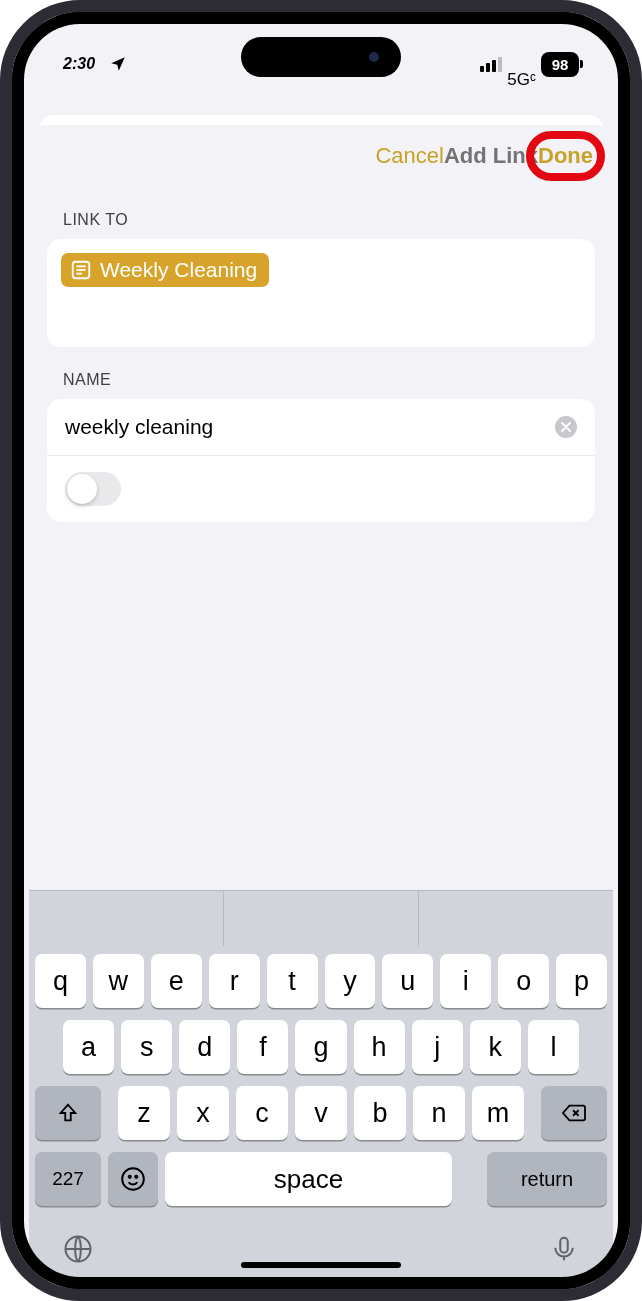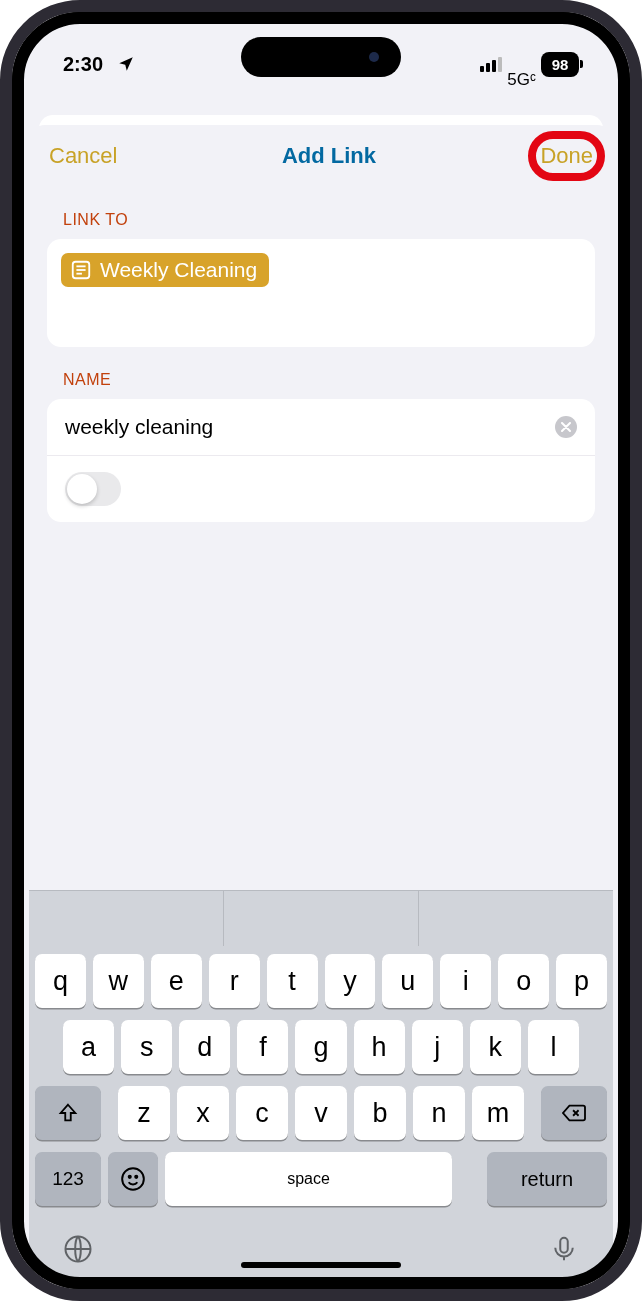--- a/index.html
+++ b/index.html
@@ -37,47 +37,47 @@
 
   
   .island{
     position:absolute;top:14px;left:50%;transform:translateX(-50%);
     width:160px;height:40px;background:#000;border-radius:24px;z-index:30;
   }
   .island::after{content:"";position:absolute;right:22px;top:50%;transform:translateY(-50%);width:10px;height:10px;border-radius:50%;background:#1d2a4a;}
 
   
   .statusbar{height:62px;display:flex;align-items:center;justify-content:space-between;padding:20px 40px 0 40px;color:#000;position:relative;z-index:20;background:#f2f2f7;}
-  .sb-left{display:flex;align-items:center;gap:14px;font-weight:600;font-size:20px;}
+  .sb-left{display:flex;align-items:center;gap:14px;font-weight:600;font-size:16px;font-style:italic;}
   .sb-right{display:flex;align-items:center;gap:5px;font-weight:600;}
   .signal{display:flex;align-items:flex-end;gap:2px;}
   .signal span{width:4px;background:#000;border-radius:1px;}
   .signal span:nth-child(1){height:6px;}
   .signal span:nth-child(2){height:9px;}
   .signal span:nth-child(3){height:12px;}
   .signal span:nth-child(4){height:15px;background:#bcbcbc;}
   .net-label{font-size:17px;font-weight:500;margin-top:32px;}
   .battery{display:flex;align-items:center;background:#000;color:#fff;border-radius:8px;padding:1px 5px 1px 5px;font-size:15px;font-weight:700;width:38px;height:25px;justify-content:center;position:relative;}
   .battery::after{content:"";position:absolute;right:-4px;top:50%;transform:translateY(-50%);width:3px;height:8px;background:#000;border-radius:0 2px 2px 0;}
 
   
   .peek{position:absolute;top:92px;left:16px;right:16px;height:20px;background:#fff;border-radius:14px 14px 0 0;z-index:1;}
 
   
   .modal{position:absolute;top:102px;left:6px;right:6px;bottom:0;background:#f2f2f7;border-radius:16px 16px 0 0;z-index:2;display:flex;flex-direction:column;}
 
   
-  .navbar{display:flex;align-items:center;justify-content:space-between;padding:18px 20px 18px 20px;}
+  .navbar{display:flex;align-items:center;justify-content:flex-end;padding:18px 20px 18px 20px;}
   .nav-btn{color:#c8a227;font-size:22px;}
-  .nav-title{font-size:22px;font-weight:700;color:#0369a1;}
+  .nav-title{font-size:22px;font-weight:700;color:#737373;}
   .done-wrap{position:relative;}
-  .done-btn{color:#c8a227;font-size:22px;font-weight:400;}
+  .done-btn{color:#c8a227;font-size:22px;font-weight:700;}
   .done-highlight{position:absolute;left:-12px;top:-12px;right:-12px;bottom:-12px;border:8px solid #e30613;border-radius:28px;pointer-events:none;}
 
-  .section-label{color:#c2410c;font-size:16px;letter-spacing:0.5px;padding:24px 34px 10px 34px;}
+  .section-label{color:#404040;font-size:16px;letter-spacing:0.5px;padding:24px 34px 10px 34px;}
 
   .card{background:#fff;margin:0 18px;border-radius:14px;}
 
   .link-chip-row{padding:14px 14px 60px 14px;}
   .chip{display:inline-flex;align-items:center;gap:8px;background:#d8a32a;color:#fff;border-radius:7px;padding:5px 12px 5px 9px;font-size:21px;}
   .chip .note-ico{width:22px;height:22px;flex:0 0 22px;}
 
   .name-row{display:flex;align-items:center;padding:16px 18px;border-bottom:1px solid #eceaef;}
   .name-input{flex:1;border:none;outline:none;font-size:21px;color:#000;background:transparent;}
   .clear-btn{width:22px;height:22px;border-radius:50%;background:#c7c7cc;color:#fff;display:flex;align-items:center;justify-content:center;font-size:14px;font-weight:700;}
@@ -96,21 +96,21 @@
   .kbd{padding:8px 6px 6px 6px;}
   .krow{display:flex;gap:7px;margin-bottom:12px;justify-content:center;}
   .key{flex:1;background:#fff;border-radius:7px;box-shadow:0 1.5px 0 rgba(0,0,0,.35);height:54px;display:flex;align-items:center;justify-content:center;font-size:27px;color:#000;}
   .row2{padding:0 28px;}
   .key.fn{background:#b0b5be;}
   .key.shift{flex:0 0 66px;font-size:22px;}
   .key.bksp{flex:0 0 66px;}
   .row4 .key{height:54px;}
   .key.k123{flex:0 0 66px;font-size:19px;background:#b0b5be;}
   .key.emoji{flex:0 0 50px;background:#b0b5be;font-size:24px;}
-  .key.space{flex:1;font-size:16px;}
+  .key.space{flex:1;font-size:26px;}
   .key.return{flex:0 0 120px;background:#b0b5be;font-size:20px;margin-left:28px;}
   .kfoot{display:flex;justify-content:space-between;padding:10px 34px 14px 34px;color:#606367;}
   .kfoot svg{width:30px;height:30px;}
 
   .home-ind{position:absolute;bottom:10px;left:50%;transform:translateX(-50%);width:160px;height:6px;background:#000;border-radius:4px;z-index:60;}
 
   .loc-arrow{width:18px;height:18px;}
 </style>
 </head>
 <body>
@@ -236,21 +236,21 @@
                 <div class="key">m</div>
               </div>
             <div class="key fn bksp">
               <svg width="26" height="22" viewBox="0 0 28 24" fill="none" stroke="#000" stroke-width="2">
                   <path d="M9 4h15a2 2 0 012 2v12a2 2 0 01-2 2H9l-7-8z"></path>
                   <path d="M13 9l6 6M19 9l-6 6"></path>
                 </svg>
             </div>
           </div>
           <div class="krow row4">
-            <div class="key k123">123</div>
+            <div class="key k123">227</div>
             <div class="key emoji">
               <svg width="26" height="26" viewBox="0 0 24 24" fill="none" stroke="#000" stroke-width="1.8">
                   <circle cx="12" cy="12" r="10"></circle>
                   <circle cx="9" cy="10" r="1" fill="#000"></circle>
                   <circle cx="15" cy="10" r="1" fill="#000"></circle>
                   <path d="M8 15c1 1.5 2.5 2 4 2s3-.5 4-2"></path>
                 </svg>
             </div>
             <div class="key space">space</div>
             <div class="key return fn">return</div>

